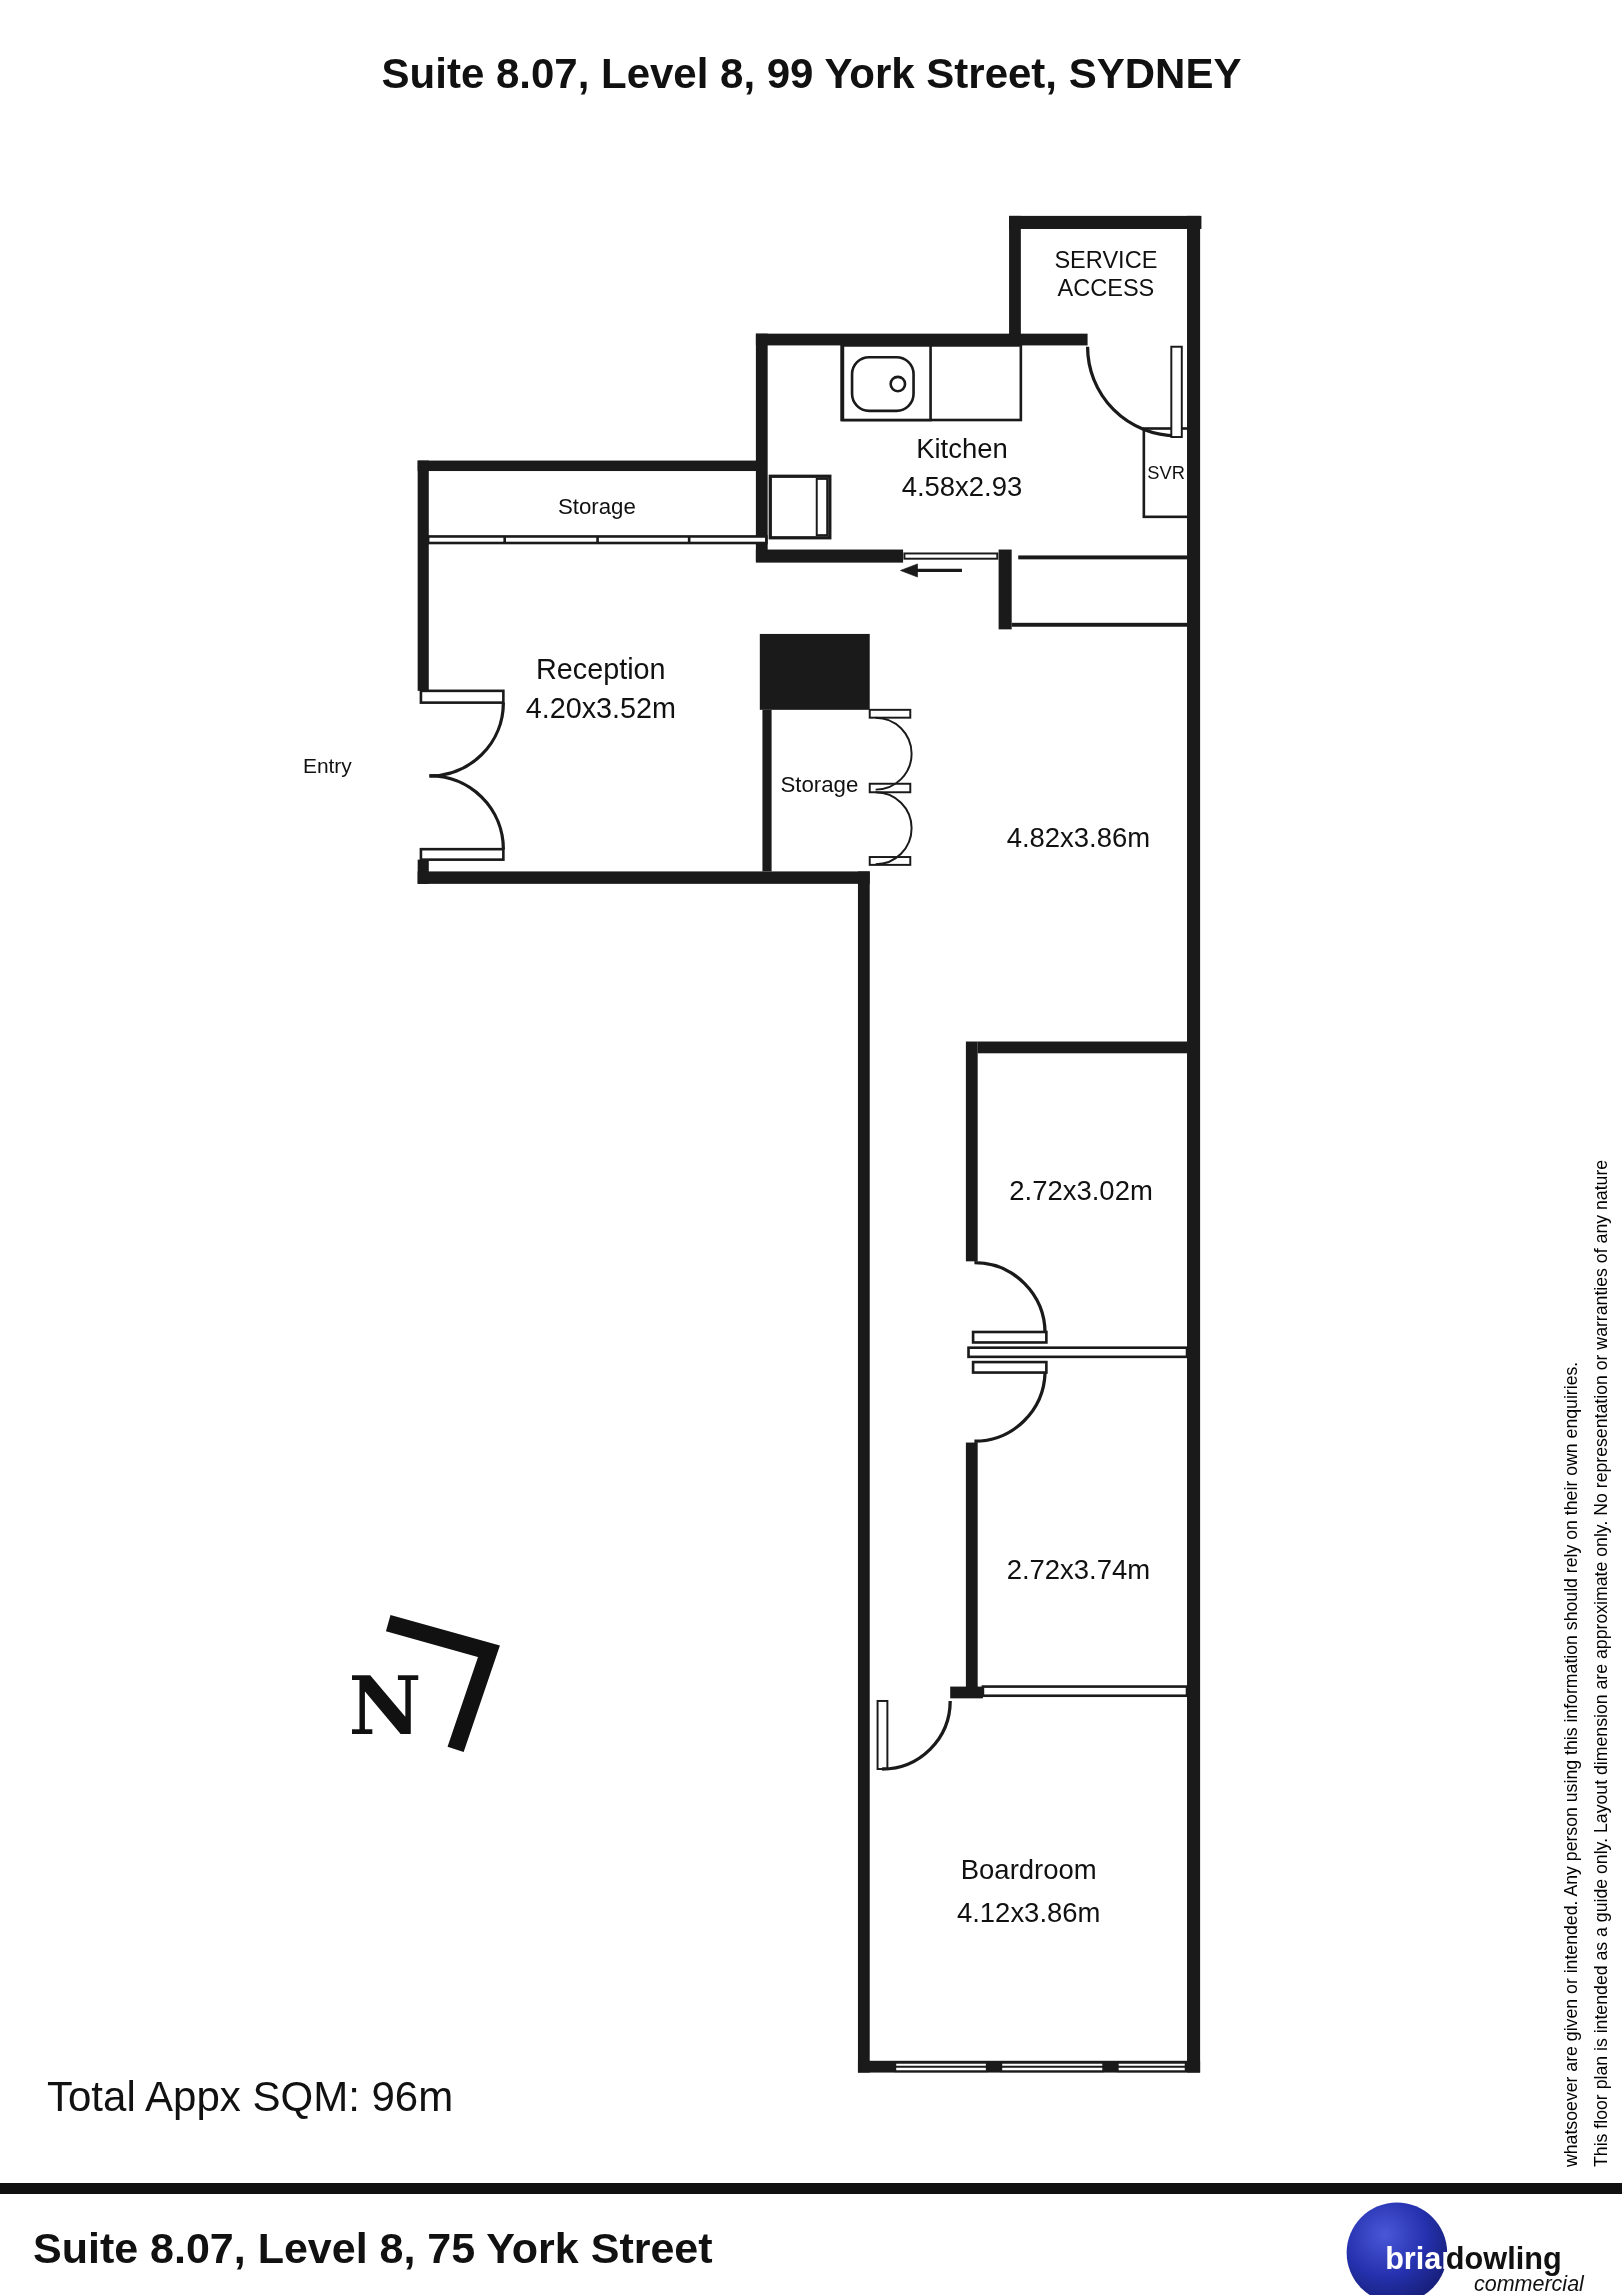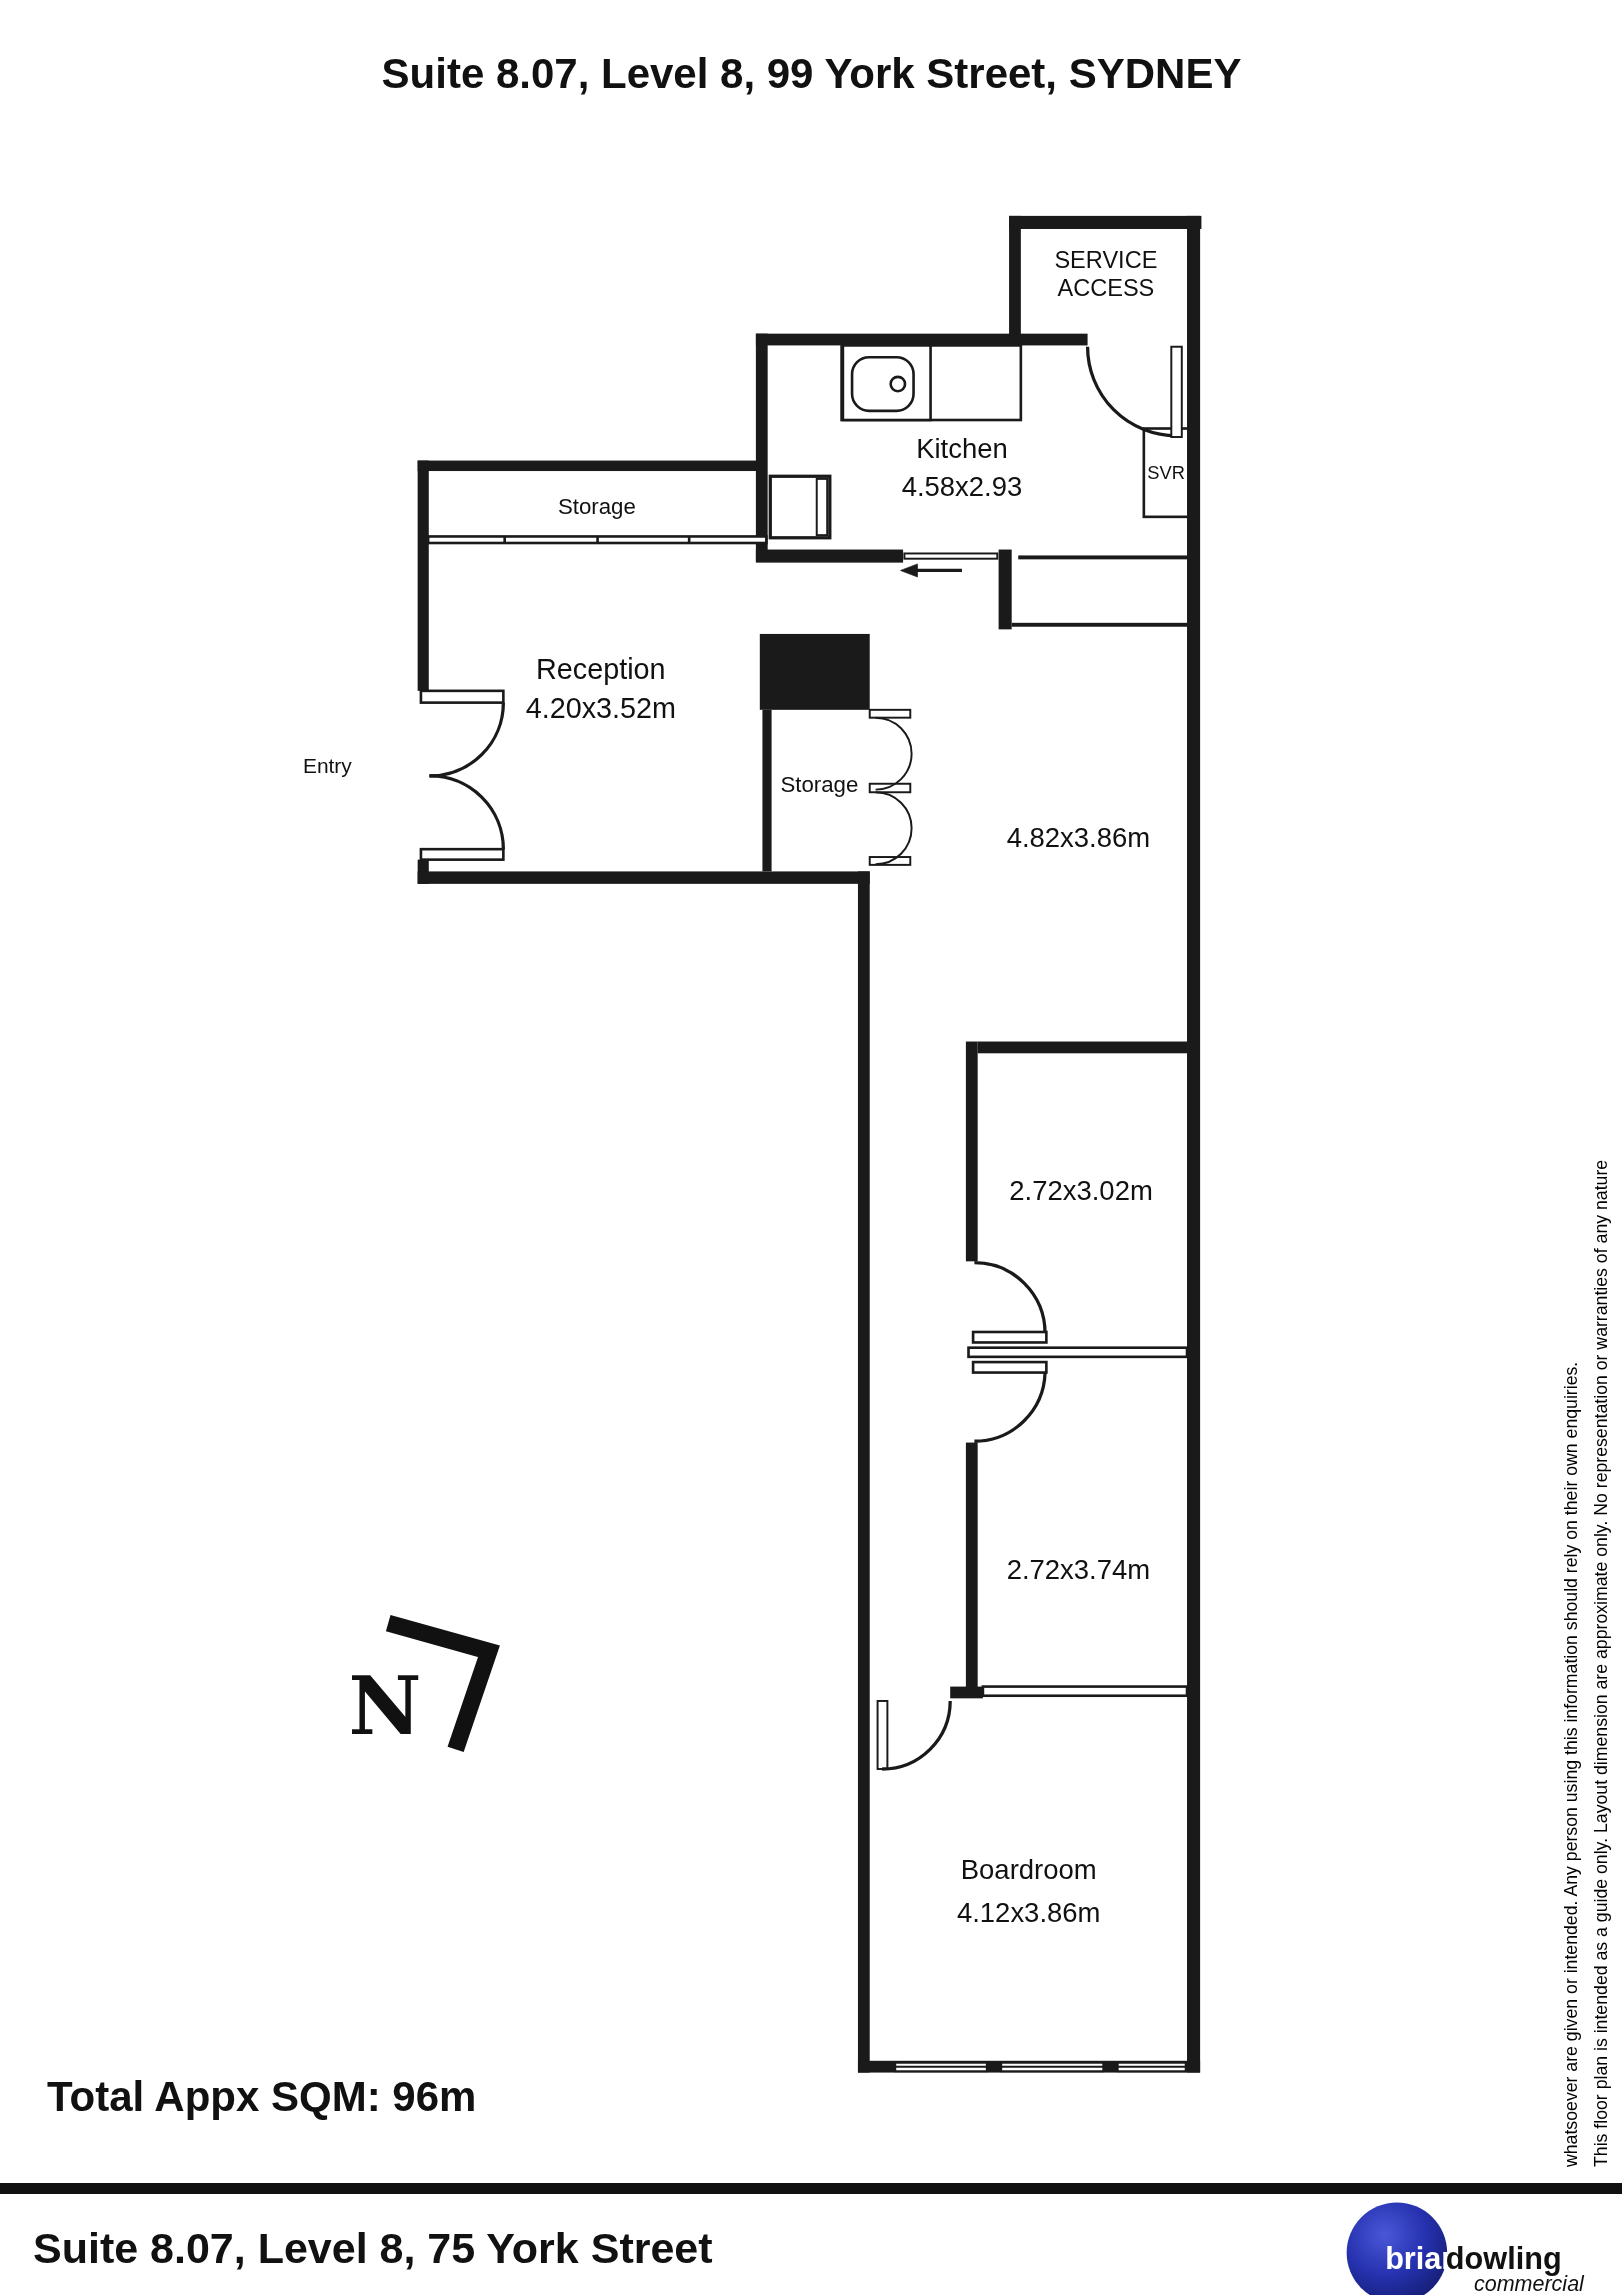--- a/index.html
+++ b/index.html
@@ -1,21 +1,21 @@
 <!DOCTYPE html>
 <html style="font-size:10.5px"><head>
 <meta charset="utf-8">
 <style>
   html,body{margin:0;padding:0;background:#ffffff;}
   #page{position:relative;width:1623px;height:2295px;background:#ffffff;overflow:hidden;
         font-family:"Liberation Sans",sans-serif;color:#111;}
   .title{position:absolute;left:0;right:0;top:50px;text-align:center;
          font-size:42px;font-weight:bold;letter-spacing:0px;}
   .plan-svg{position:absolute;left:0;top:0;}
-  .total{position:absolute;left:47px;top:2073px;font-size:42px;font-weight:bold;}
+  .total{position:absolute;left:47px;top:2073px;font-size:42px;font-weight:normal;}
   .footer-bar{position:absolute;left:0;top:2183px;width:1623px;height:10.5px;background:#111;}
   .footer-title{position:absolute;left:33px;top:2224px;font-size:43px;font-weight:bold;}
   .disc{position:absolute;top:2167px;white-space:nowrap;transform:rotate(-90deg);
         transform-origin:0 0;font-size:17.7px;color:#000;}
   .disc1{left:1591px;}
   .disc2{left:1561px;}
   .logo{position:absolute;left:1296px;top:2192px;width:301px;height:124px;}
 </style>
 </head>
 <body>

